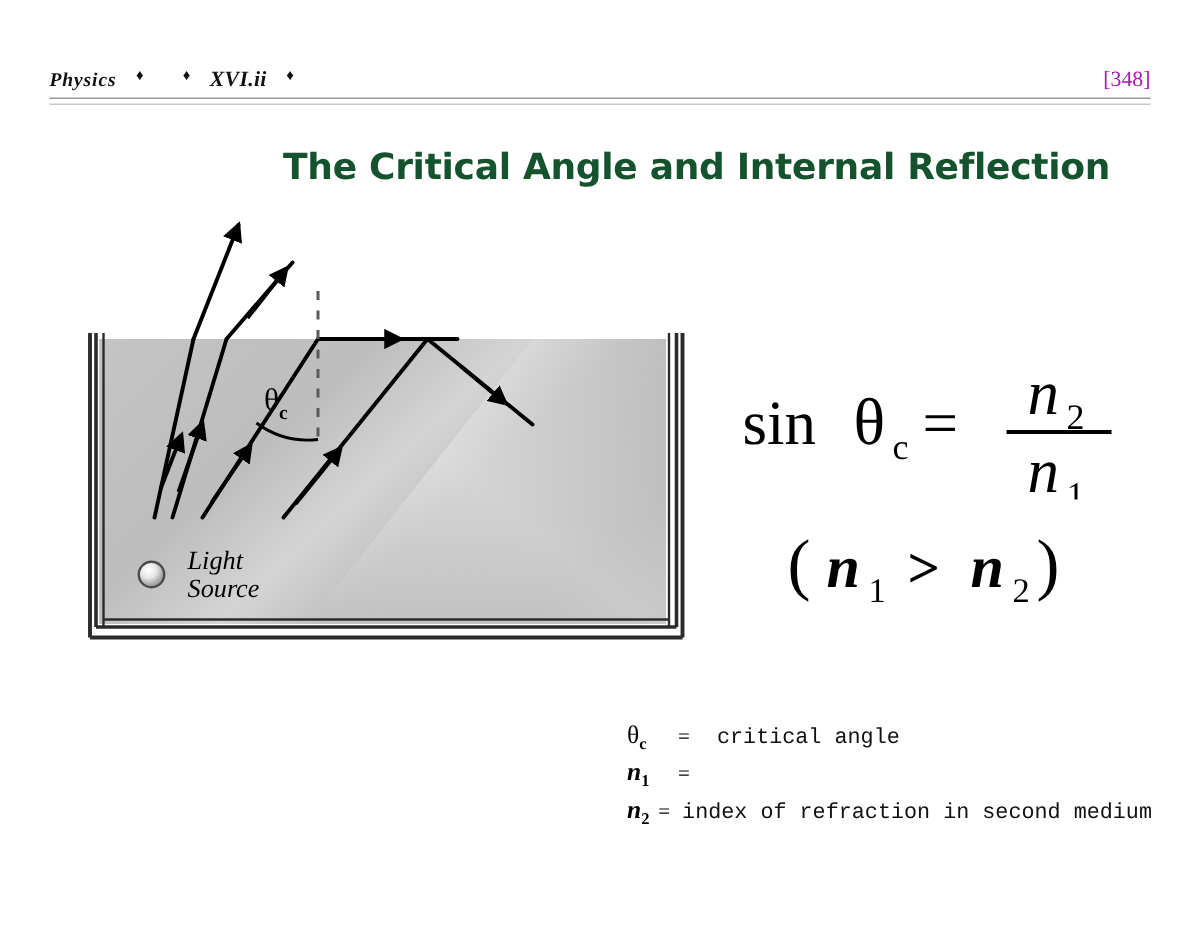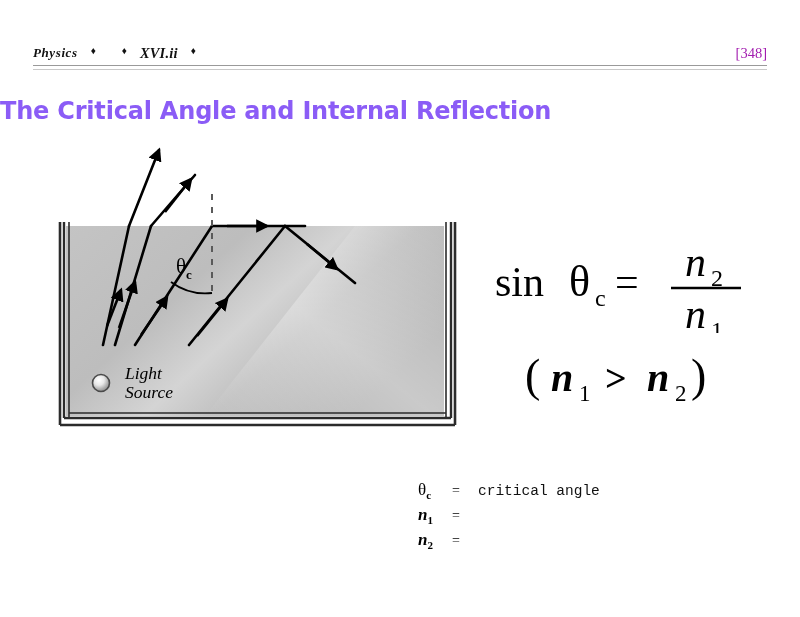--- a/index.html
+++ b/index.html
@@ -65,26 +65,26 @@
     border-bottom: 1px solid #c9c9c9;
     background: #ffffff;
   }
 
   
   #slide-title {
     position: absolute;
     left: 0;
     top: 97px;
     width: 740px;
-    text-align: left;
+    text-align: right;
     font-family: "DejaVu Sans", sans-serif;
     font-weight: bold;
     font-size: 24px;
     letter-spacing: -0.2px;
-    color: #8b5cf6;
+    color: #14532d;
   }
 
   
   #diagram {
     position: absolute;
     left: 55px;
     top: 130px;
     width: 420px;
     height: 310px;
   }
@@ -290,15 +290,16 @@
       <span class="sym-base">n</span><sub>1</sub>
     </span>
     <span class="legend-eq">=</span>
   </div>
 
   <div class="legend-row">
     <span class="legend-sym">
       <span class="sym-base">n</span><sub>2</sub>
     </span>
     <span class="legend-eq">=</span>
+    <span class="legend-desc">index of refraction in second medium</span>
   </div>
 
 </div>
 
 </body></html>

